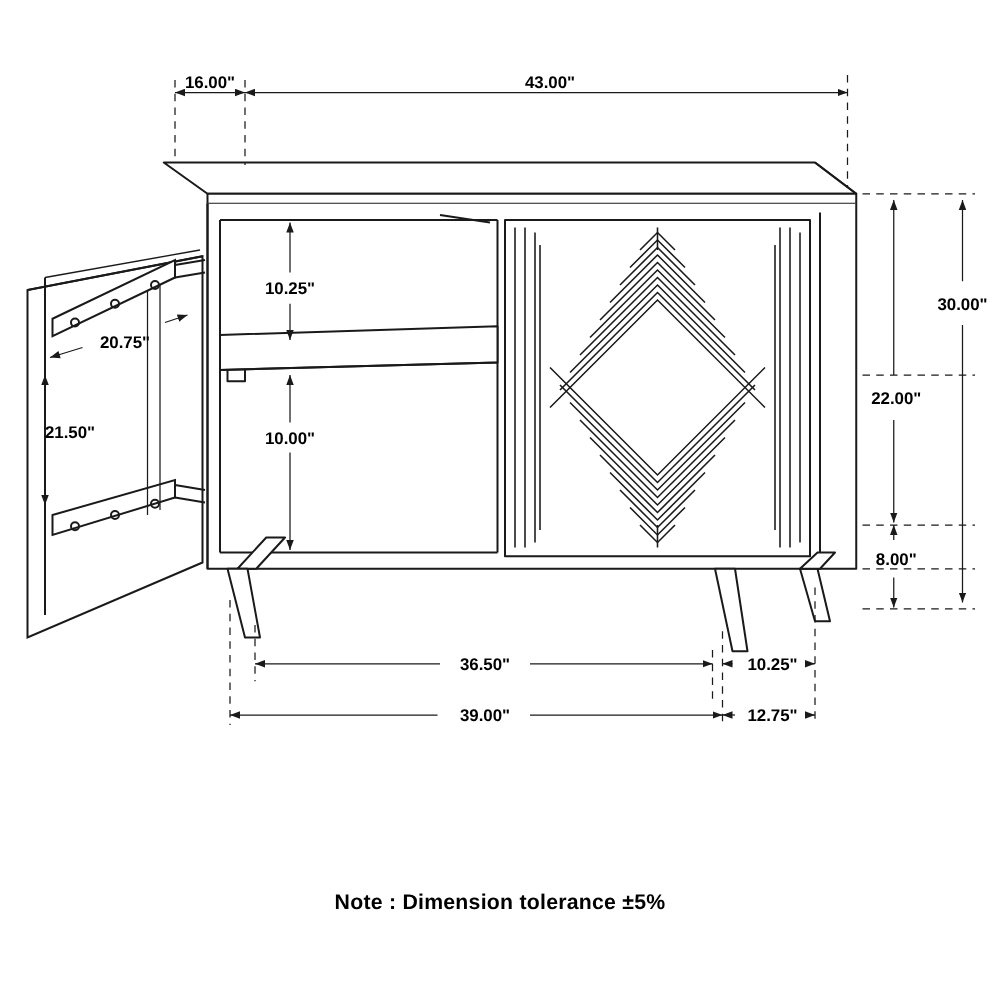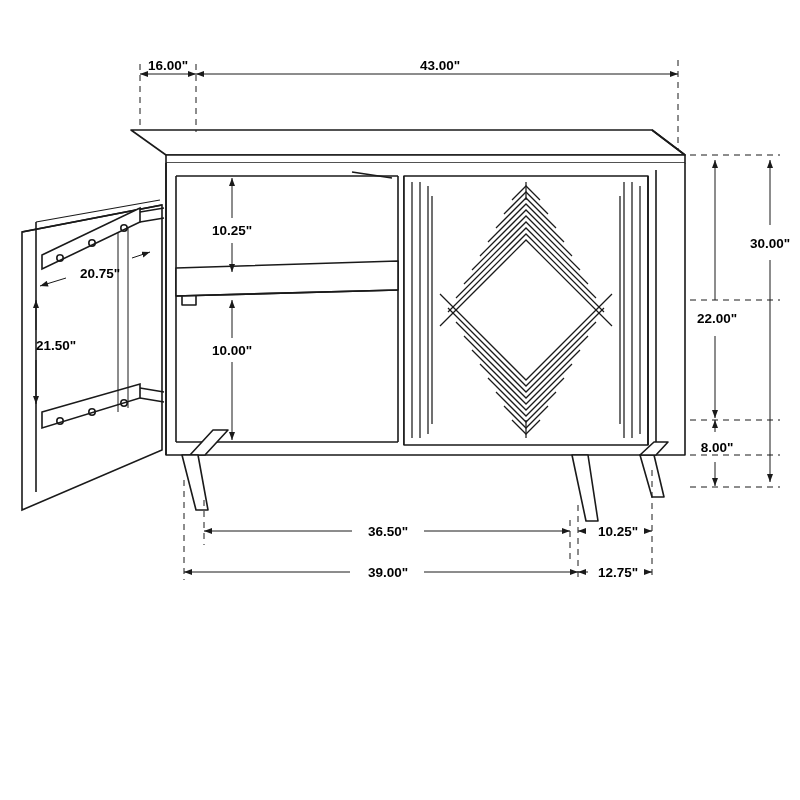--- a/index.html
+++ b/index.html
@@ -219,13 +219,14 @@
     <text class="dim" x="232" y="235" text-anchor="middle">10.25"</text>
     <text class="dim" x="232" y="355" text-anchor="middle">10.00"</text>
     <text class="dim" x="100" y="278" text-anchor="middle">20.75"</text>
     <text class="dim" x="56" y="350" text-anchor="middle">21.50"</text>
     <text class="dim" x="388" y="536" text-anchor="middle">36.50"</text>
     <text class="dim" x="618" y="536" text-anchor="middle">10.25"</text>
     <text class="dim" x="388" y="577" text-anchor="middle">39.00"</text>
     <text class="dim" x="618" y="577" text-anchor="middle">12.75"</text>
   </svg>
 
+  <div class="note">Note : Dimension tolerance ±5%</div>
 </div>
 
 </body></html>

